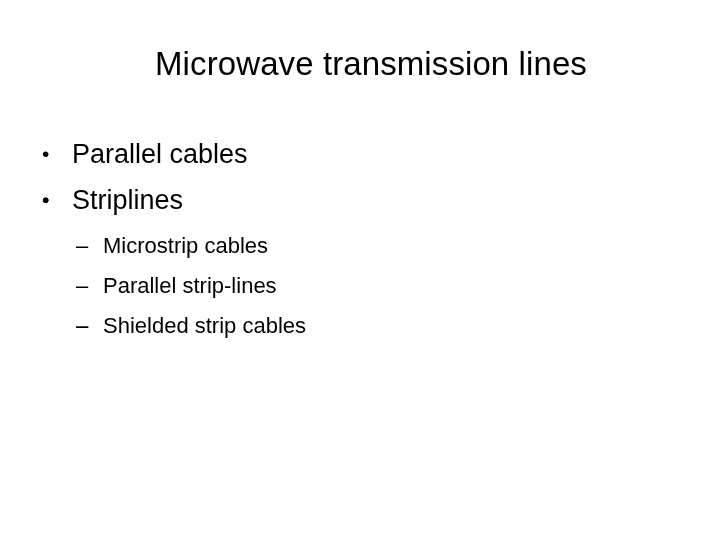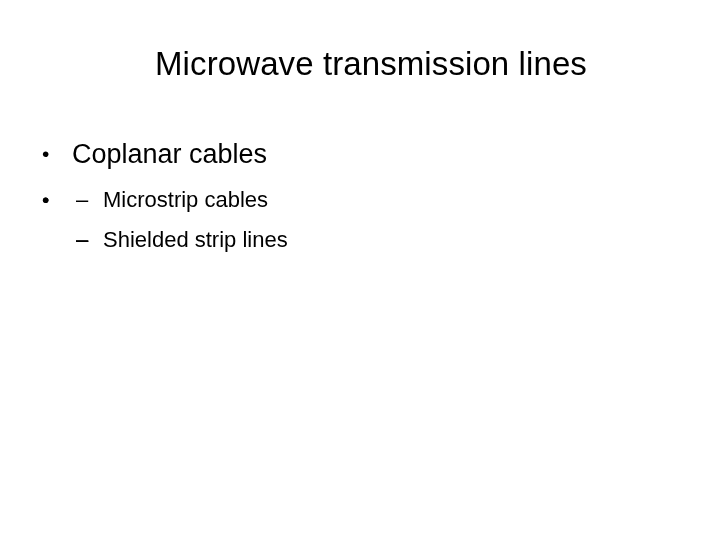--- a/index.html
+++ b/index.html
@@ -99,52 +99,54 @@
 <div class="slide">
 
   <div class="slide-title">Microwave transmission lines</div>
 
   <div class="content-body">
 
     <ul class="bullet-list">
 
       <li class="bullet-item">
         <span class="marker">•</span>
-        <span>Coplanar cables</span>
+        <span>Parallel cables</span>
       </li>
 
       <li class="bullet-item">
         <span class="marker">•</span>
       </li>
 
       <li class="bullet-item">
         <span class="marker">•</span>
+        <span>Striplines</span>
       </li>
 
     </ul>
 
     <div class="sub-list-wrap">
       <ul class="sub-list">
 
         <li class="sub-item">
           <span class="marker">–</span>
           <span>Microstrip cables</span>
         </li>
 
         <li class="sub-item">
           <span class="marker">–</span>
+          <span>Parallel strip-lines</span>
         </li>
 
         <li class="sub-item">
           <span class="marker">–</span>
         </li>
 
         <li class="sub-item">
           <span class="marker">–</span>
-          <span>Shielded strip lines</span>
+          <span>Shielded strip cables</span>
         </li>
 
       </ul>
     </div>
 
   </div>
 
 </div>
 
 </body></html>

